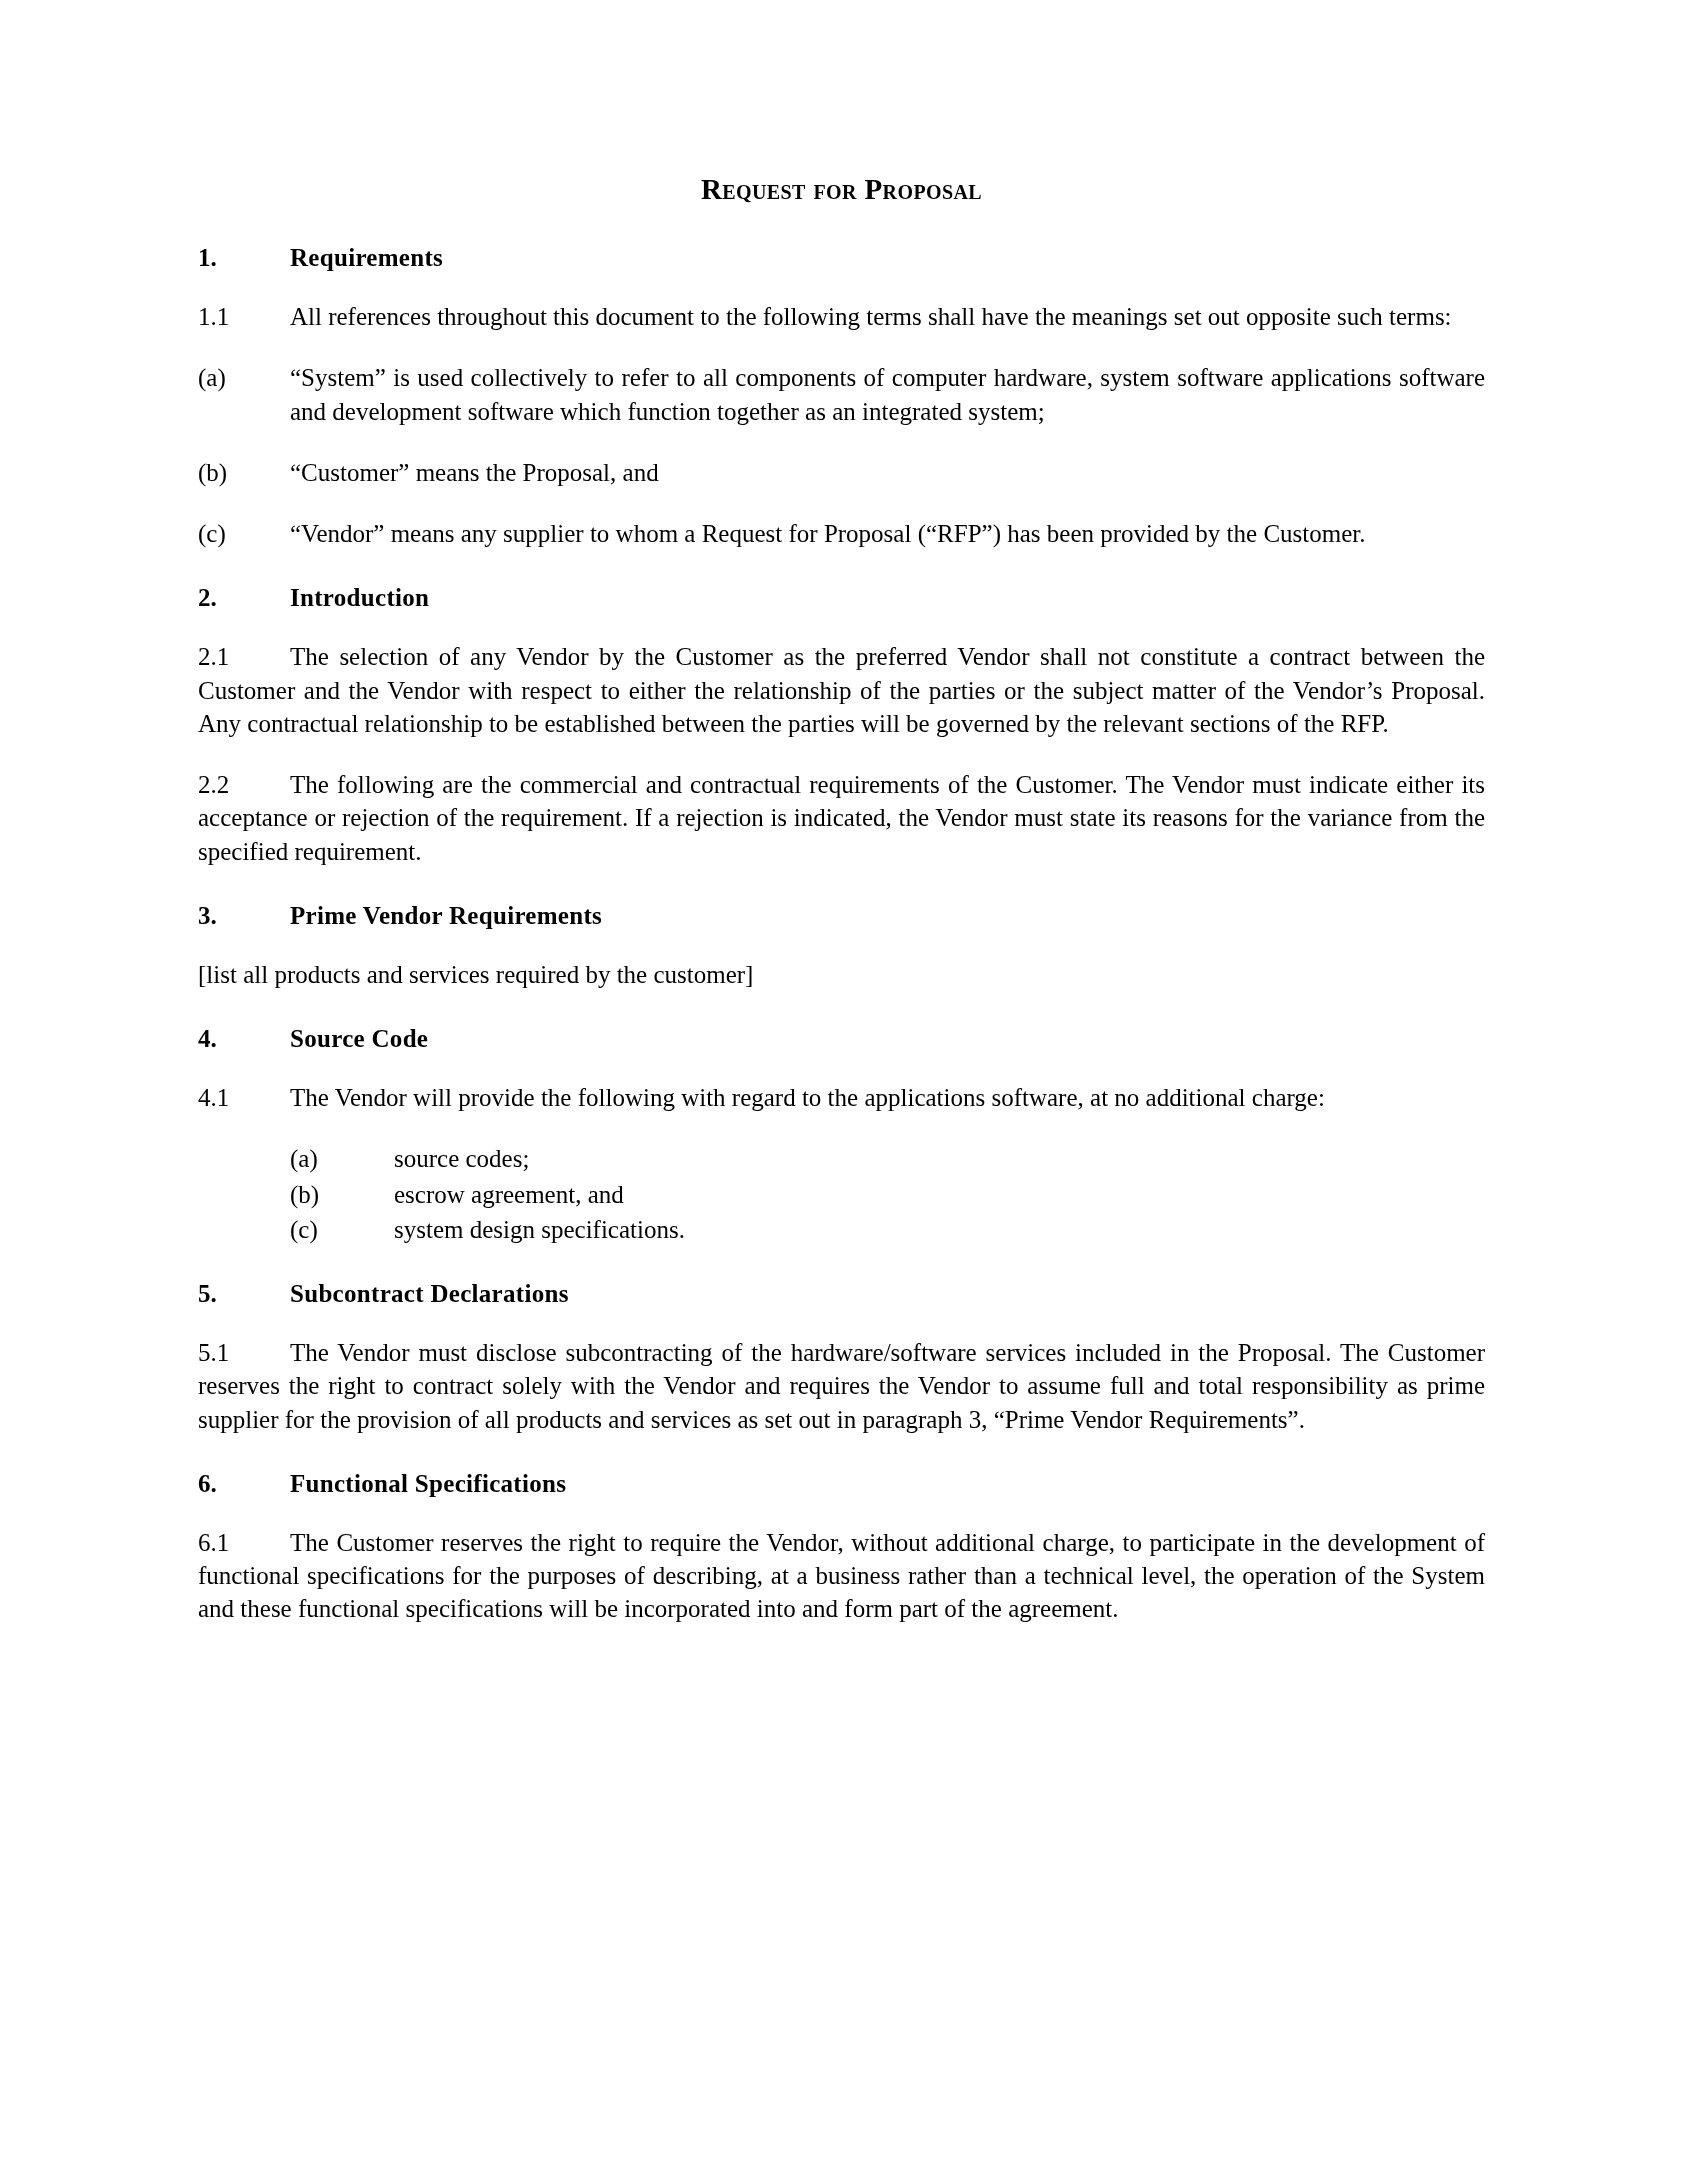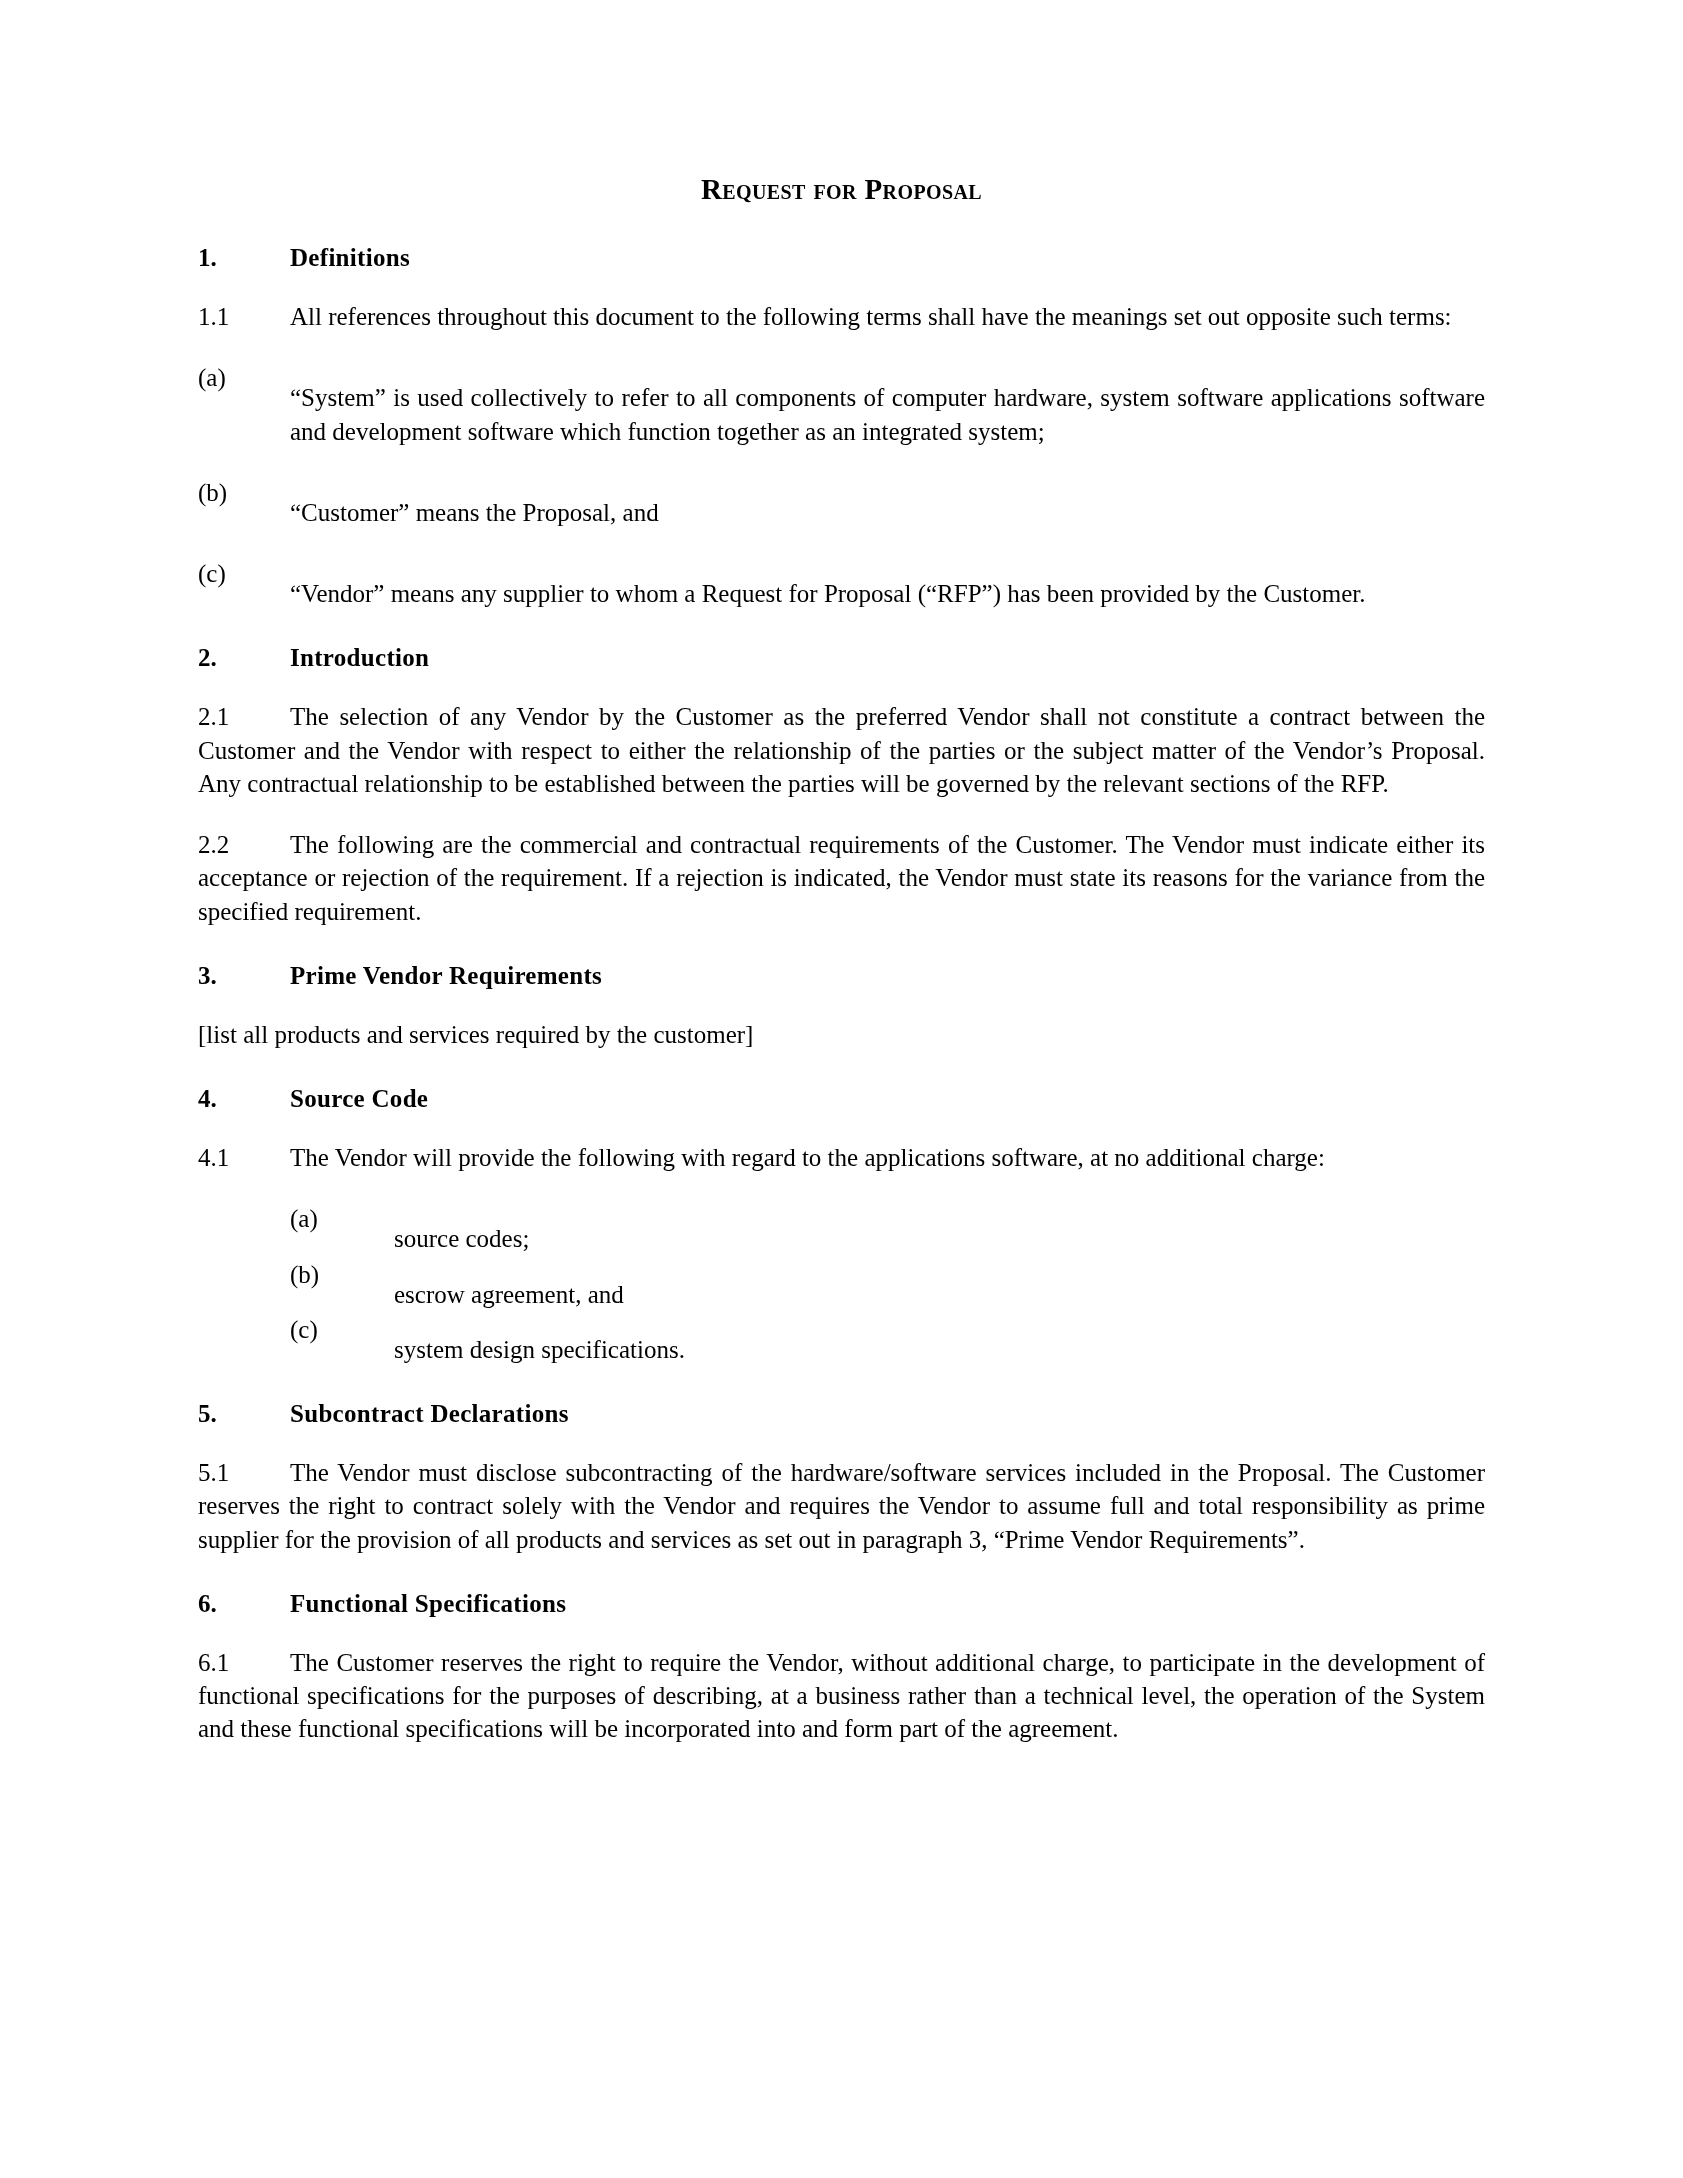--- a/index.html
+++ b/index.html
@@ -80,21 +80,20 @@
     line-height: 1.33;
     margin: 0 0 28px 0;
   }
   .sub-label {
     width: 92px;
     flex: 0 0 92px;
   }
   .sub-text {
     flex: 1 1 auto;
     text-align: justify;
-    margin-top: 20px;
   }
   .list-indent {
     margin-left: 92px;
     margin-bottom: 28px;
   }
   .list-indent .sub-row {
     margin-bottom: 2px;
   }
   .list-indent .sub-label {
     width: 104px;
@@ -108,21 +107,21 @@
 <body>
 
 <div class="page">
 
   <div class="doc-title">Request for Proposal</div>
 
 
 
   <div class="heading-row">
     <div class="heading-num">1.</div>
-    <div class="heading-text">Definitions</div>
+    <div class="heading-text">Requirements</div>
   </div>
 
   <p class="para"><span class="pnum">1.1</span><span>All references throughout this document to the following terms shall have the meanings set out opposite such terms:</span></p>
 
   <div class="sub-row">
     <div class="sub-label">(a)</div>
     <div class="sub-text">“System” is used collectively to refer to all components of computer hardware, system software applications software and development software which function together as an integrated system;</div>
   </div>
   <div class="sub-row">
     <div class="sub-label">(b)</div>

